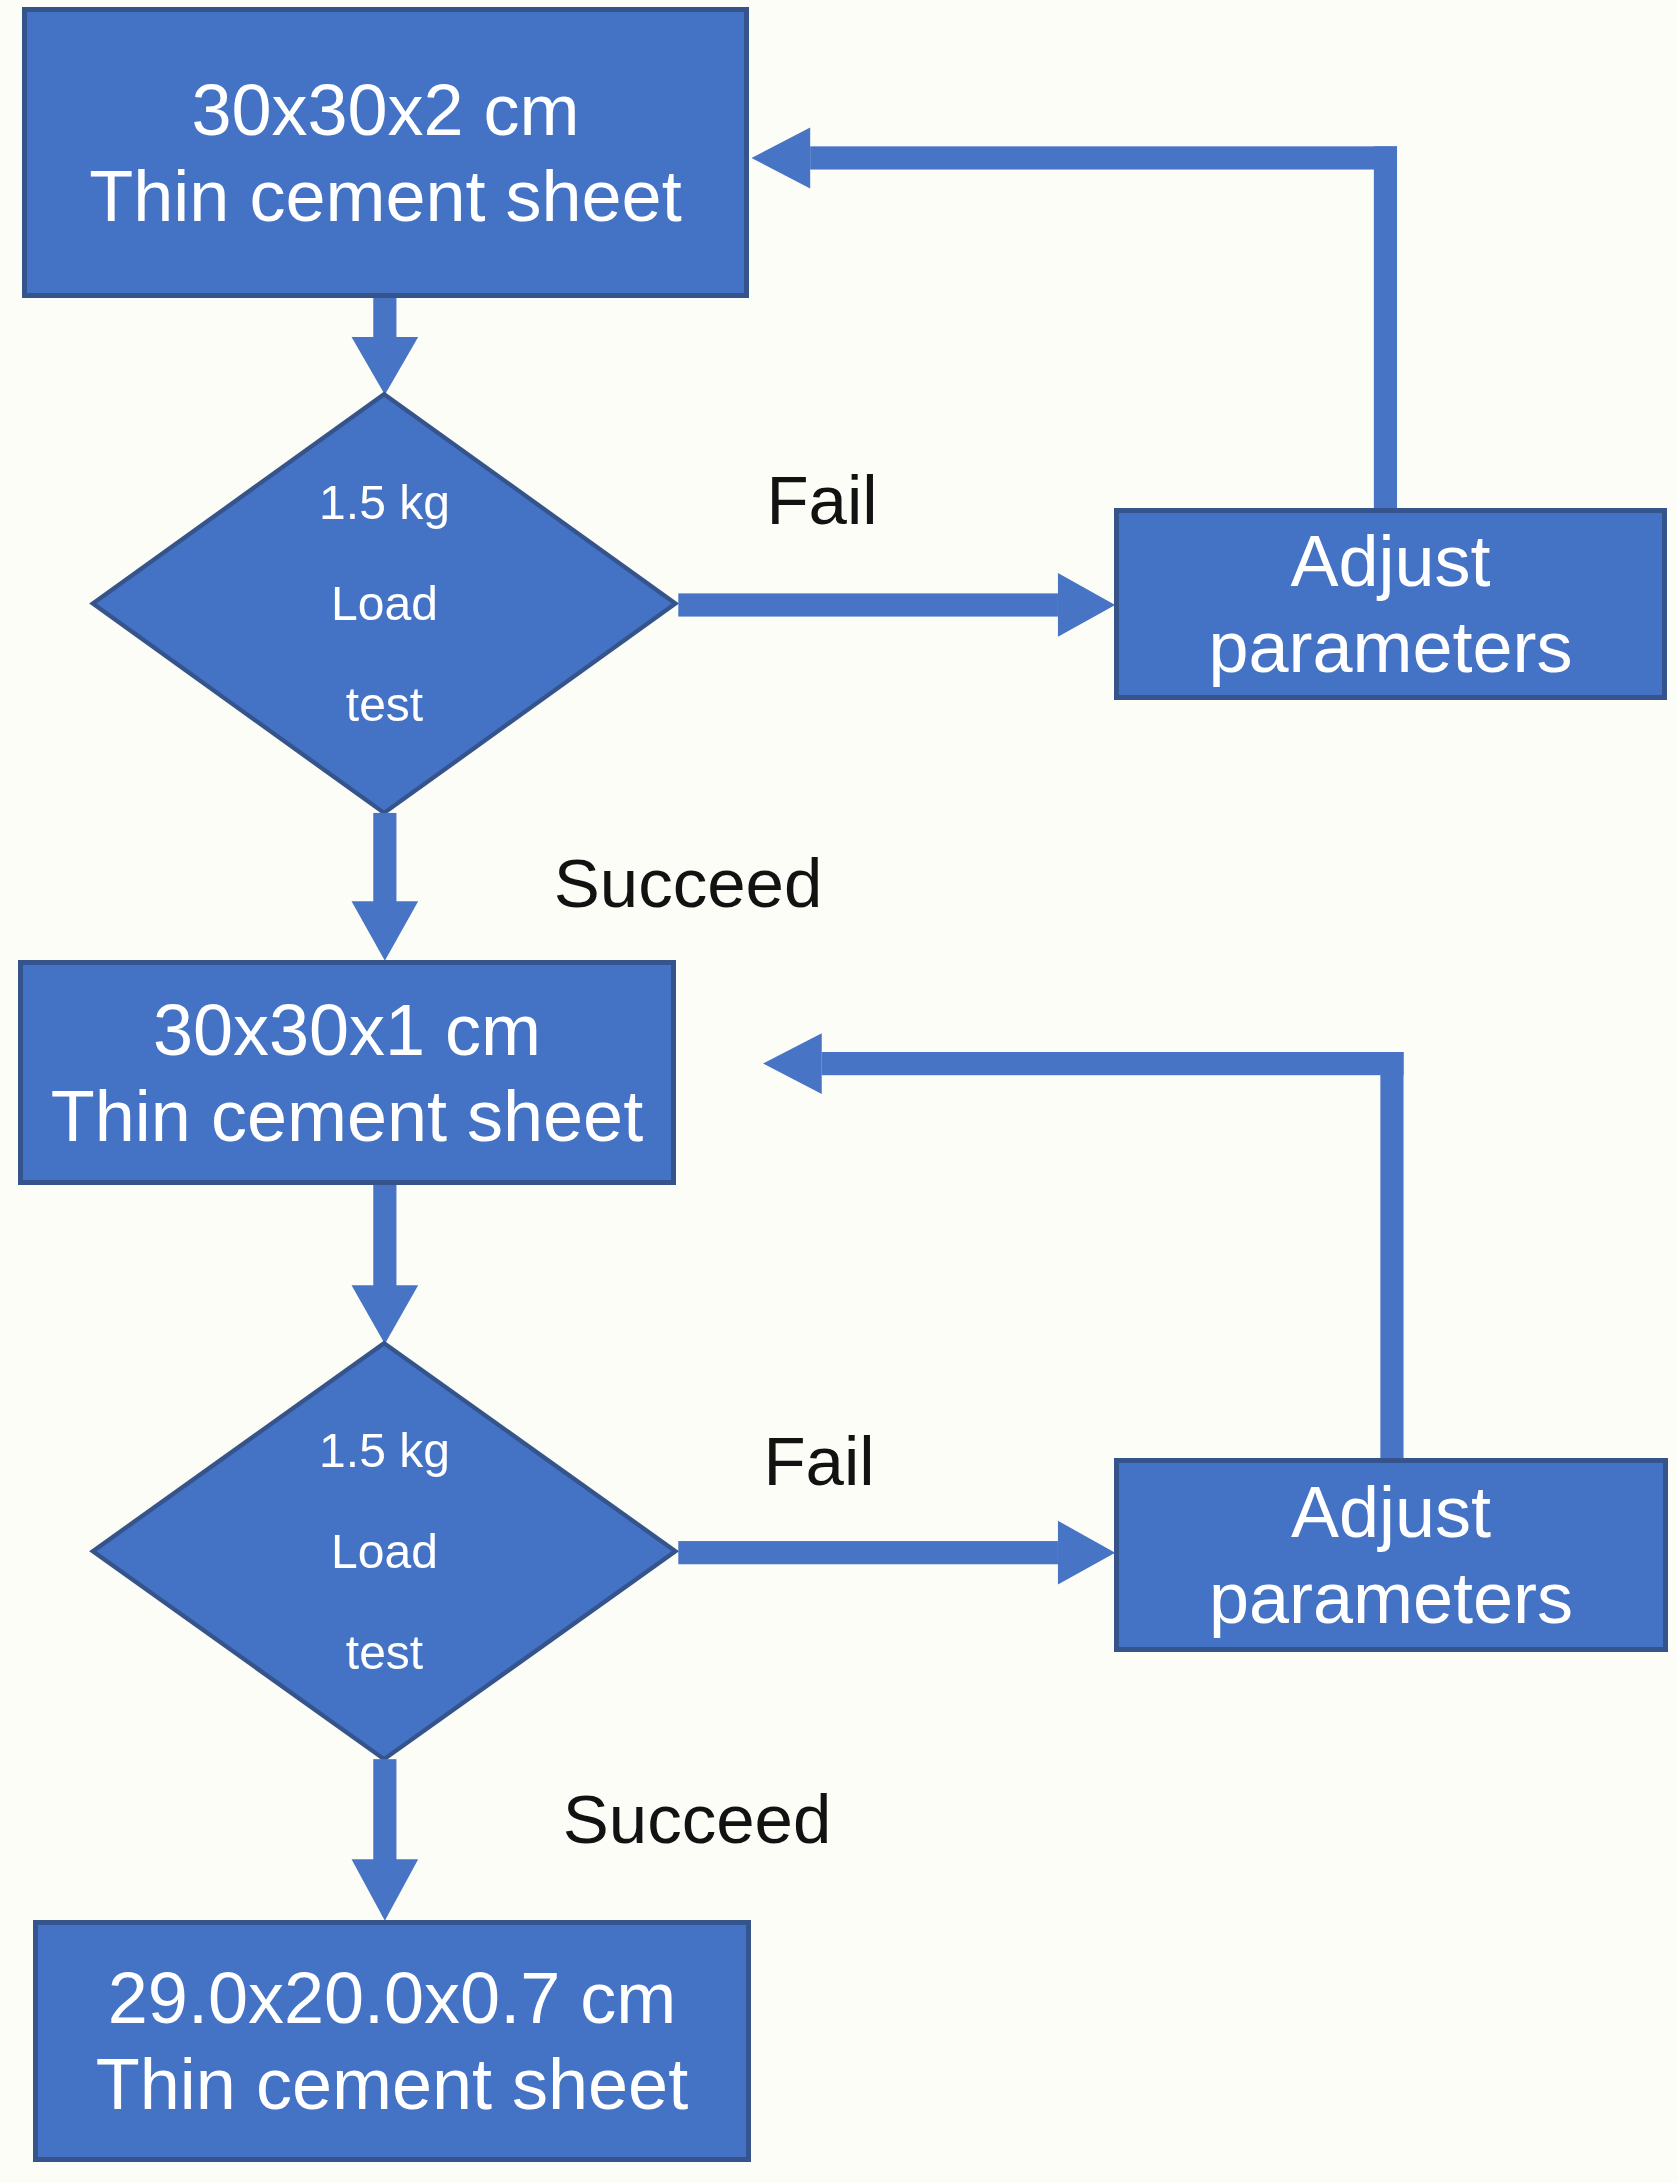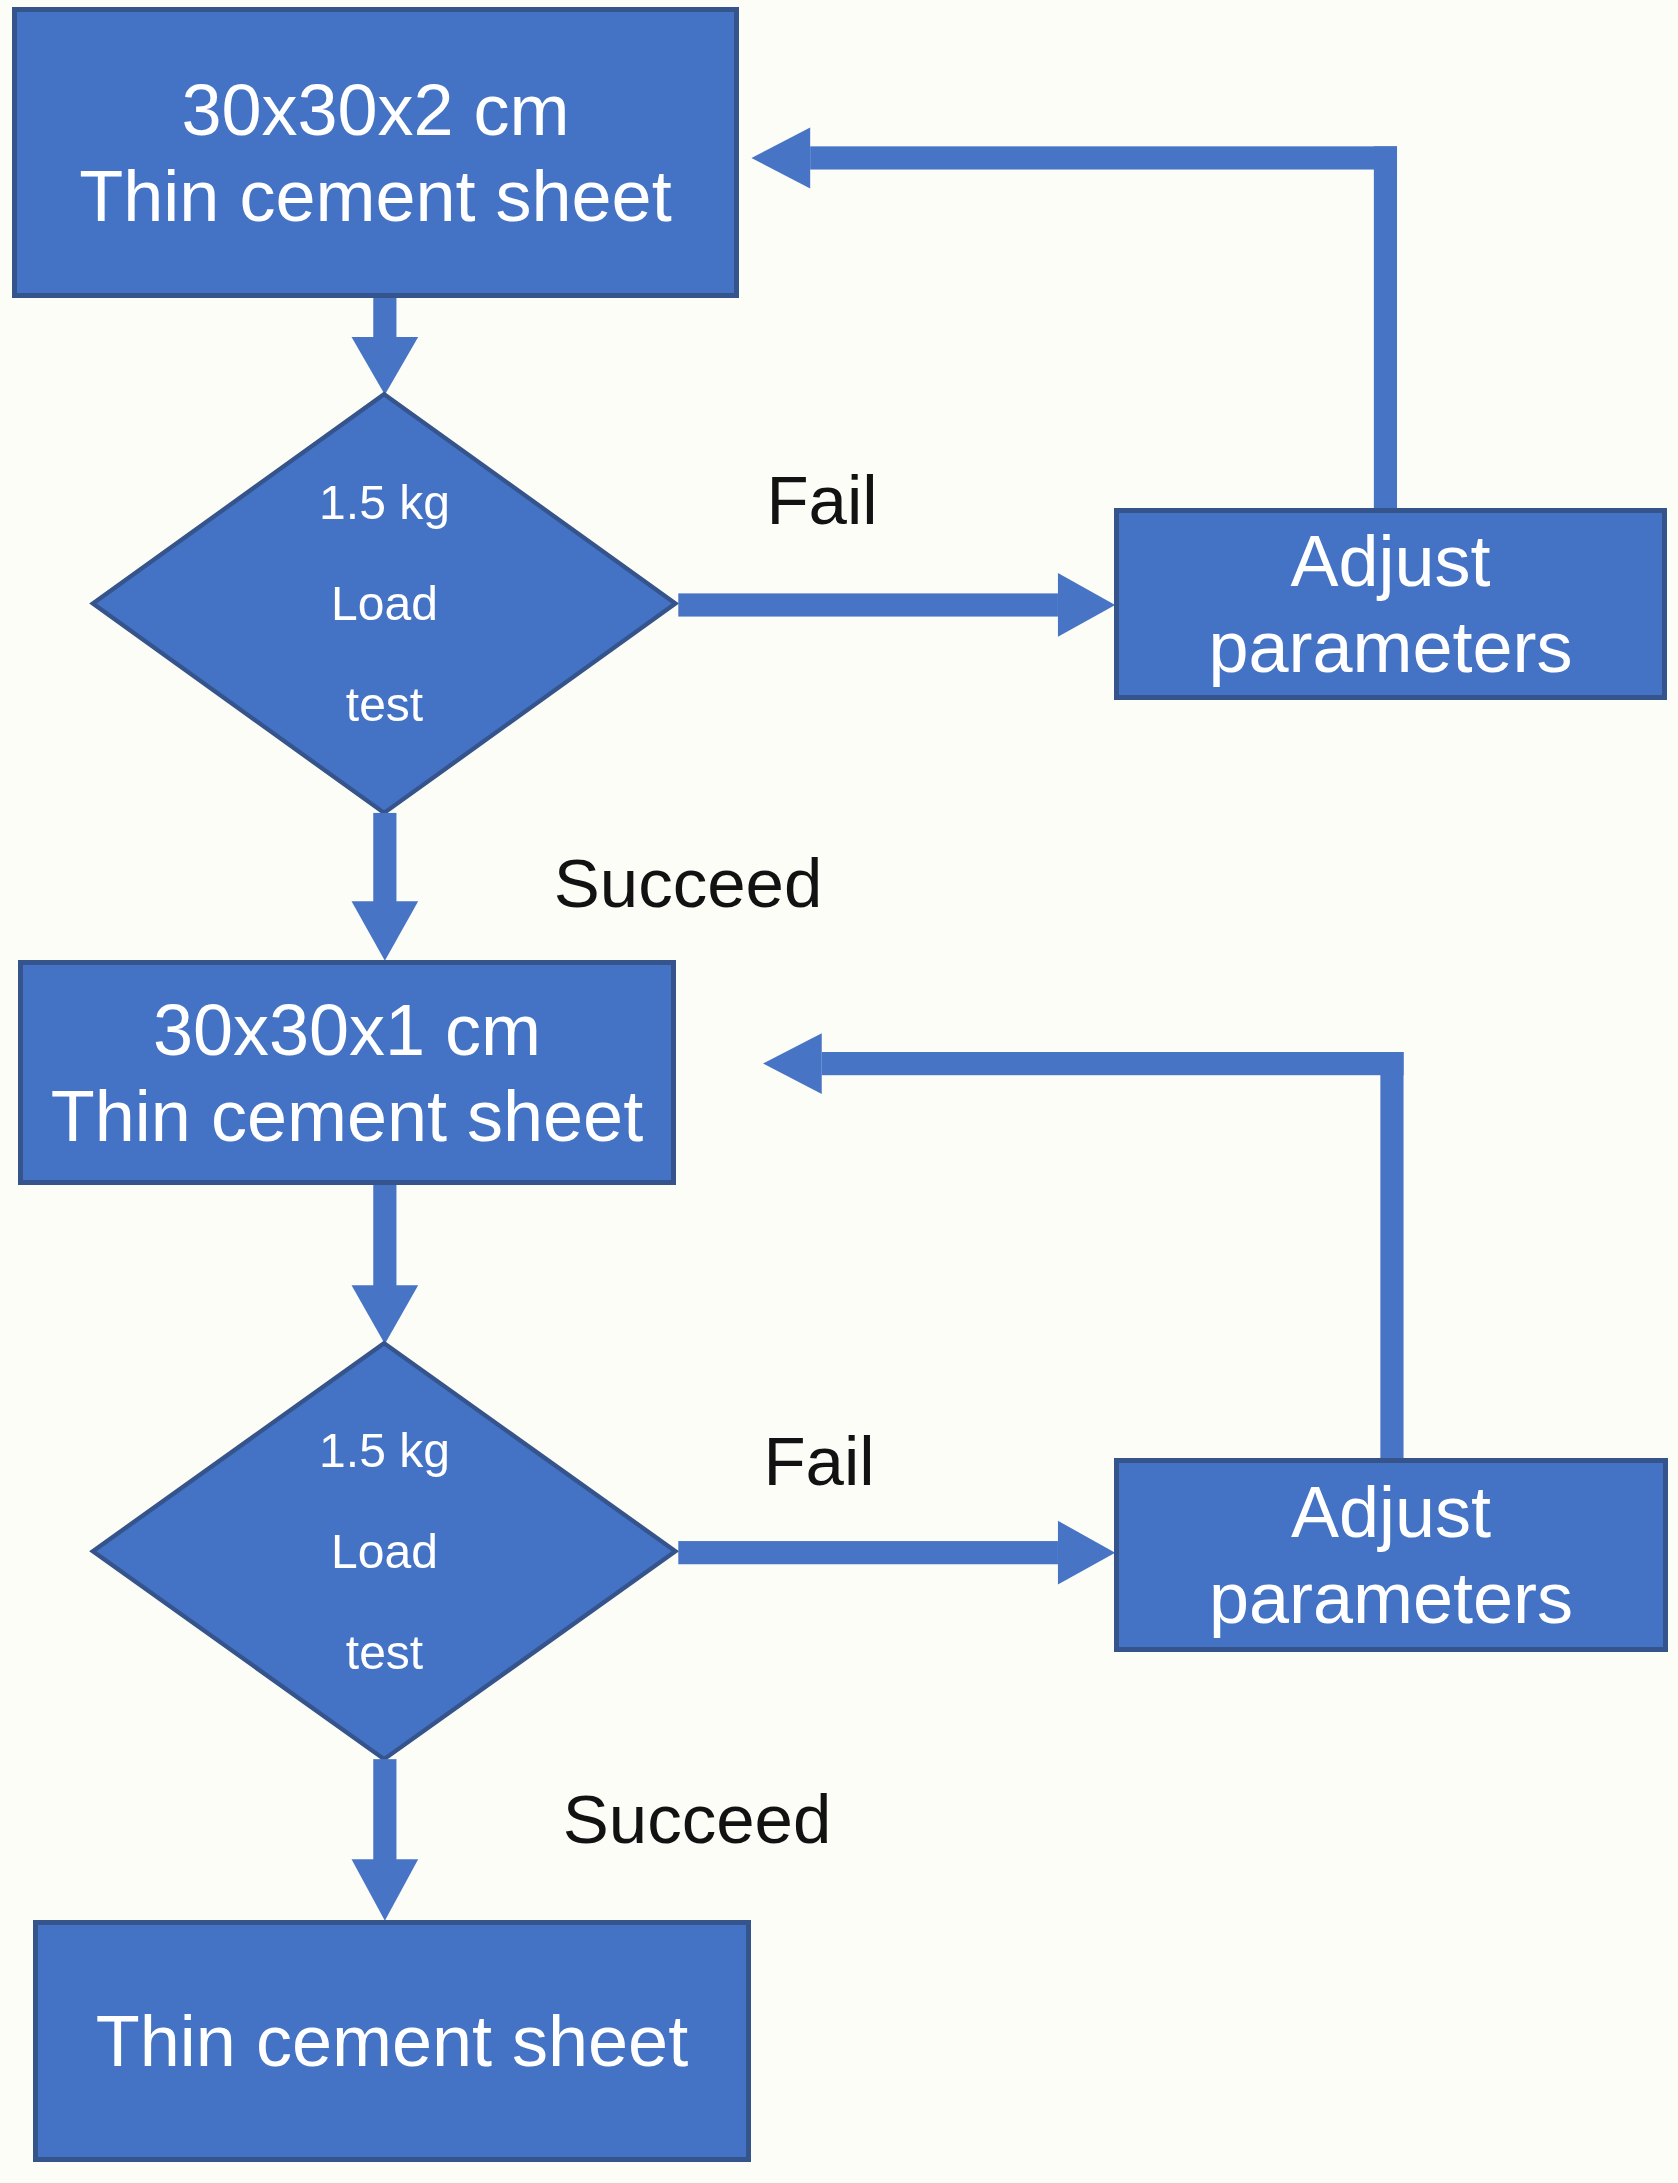--- a/index.html
+++ b/index.html
@@ -81,41 +81,42 @@
     <polygon class="head" points="1460,2099 1460,2187 1539,2143"></polygon>
 
     <rect class="shaft" x="1905" y="1452" width="32" height="562"></rect>
     <rect class="shaft" x="1134" y="1452" width="803" height="32"></rect>
     <polygon class="head" points="1134,1426 1134,1510 1053,1468"></polygon>
 
     <rect class="shaft" x="515" y="2428" width="32" height="140"></rect>
     <polygon class="head" points="485,2566 577,2566 531,2651"></polygon>
   </svg>
 
-  <div class="node" style="left:12px;top:7.2px;width:727px;height:291px;">
+  <div class="node" style="left:22px;top:7.2px;width:727px;height:291px;">
     <span>30x30x2 cm</span>
     <span>Thin cement sheet</span>
   </div>
 
   <div class="node" style="left:1114px;top:508px;width:553px;height:192px;">
     <span>Adjust</span>
     <span>parameters</span>
   </div>
 
   <div class="node" style="left:18px;top:960px;width:658px;height:225px;">
     <span>30x30x1 cm</span>
     <span>Thin cement sheet</span>
   </div>
 
   <div class="node" style="left:1114px;top:1458px;width:554px;height:194px;">
     <span>Adjust</span>
     <span>parameters</span>
   </div>
 
   <div class="node" style="left:33px;top:1920px;width:718px;height:242px;">
+    <span>29.0x20.0x0.7 cm</span>
     <span>Thin cement sheet</span>
   </div>
 
   <div class="diamond-text" style="left:93px;top:394px;width:583px;height:419px;">
     <span>1.5 kg</span>
     <span>Load</span>
     <span>test</span>
   </div>
 
   <div class="diamond-text" style="left:93px;top:1343px;width:583px;height:416px;">

